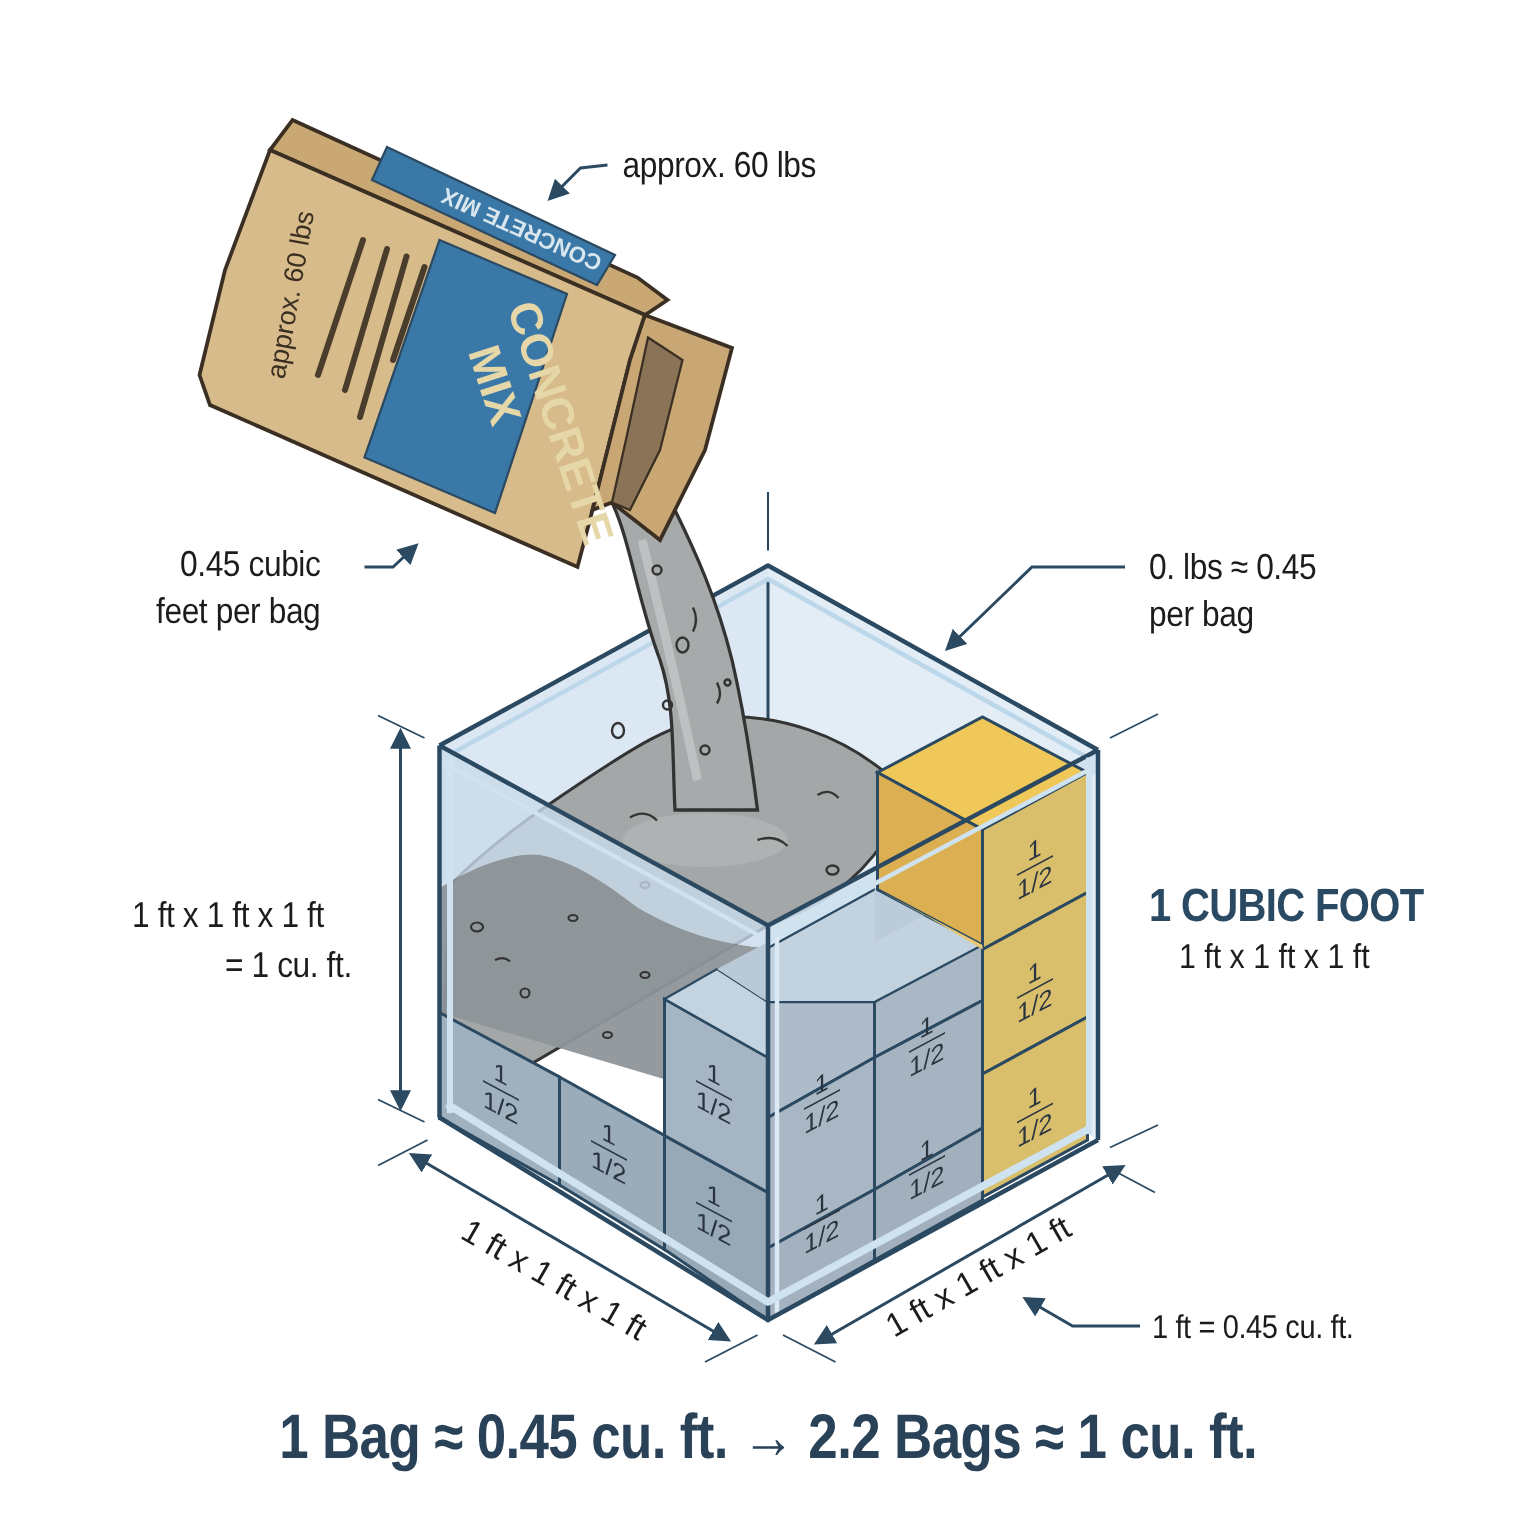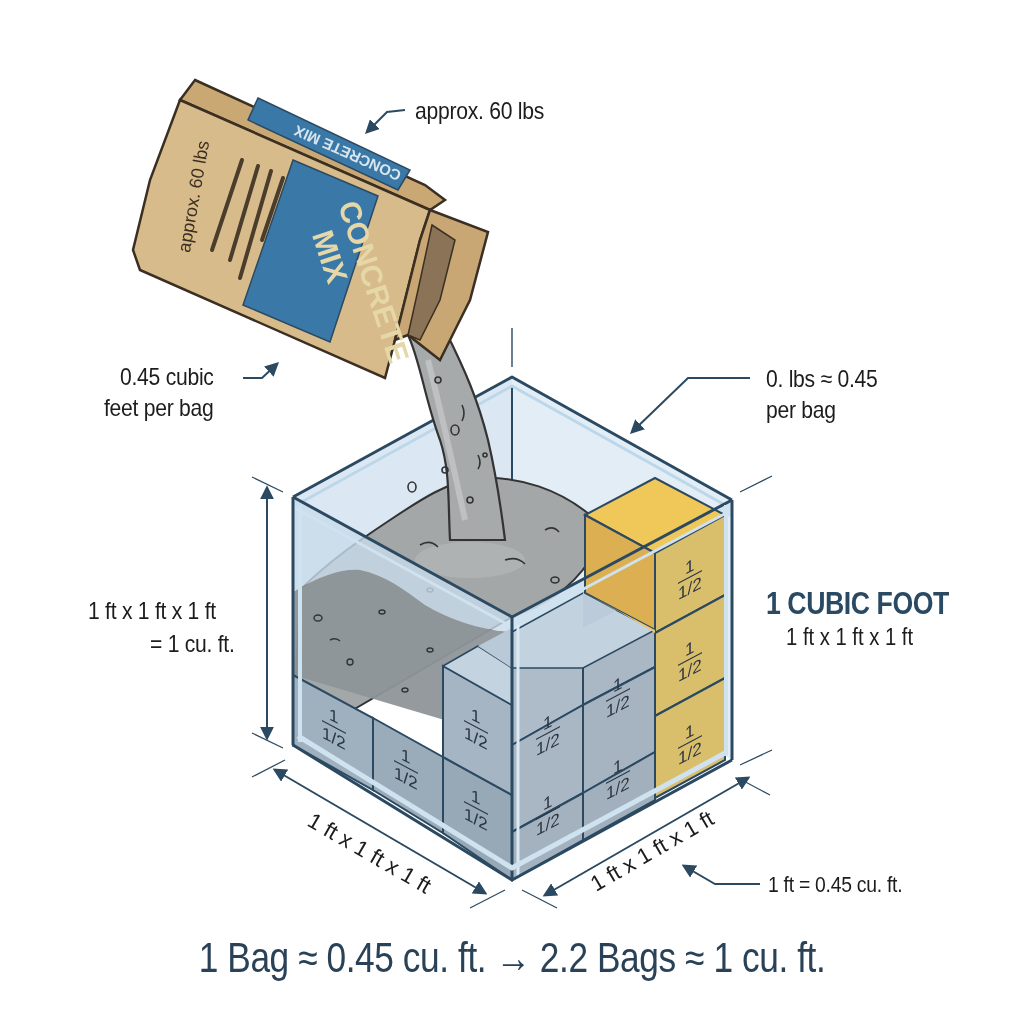--- a/index.html
+++ b/index.html
@@ -8,21 +8,21 @@
   #stage { position: absolute; left: 0; top: 0; width: 1024px; height: 1024px; }
   .lbl { position: absolute; color: #1c1c1c; font-size: 24px; line-height: 30px;
          font-family: "Liberation Sans", sans-serif; letter-spacing: -0.3px;
          transform: scaleX(0.88); transform-origin: left top; white-space: nowrap; }
   .title-cf { position: absolute; left: 766px; top: 586px; font-size: 31px; font-weight: bold;
               color: #2a4a64; font-family: "Liberation Sans", sans-serif;
               transform: scaleX(0.86); transform-origin: left top; white-space: nowrap; letter-spacing: -0.5px; }
   .sub-cf { position: absolute; left: 786px; top: 624px; font-size: 23px; color: #1c1c1c;
             font-family: "Liberation Sans", sans-serif; transform: scaleX(0.88); transform-origin: left top; white-space: nowrap; }
   .bottom-eq { position: absolute; left: 0; width: 1024px; top: 934px; text-align: center;
-               font-size: 42px; font-weight: normal; color: #2a4258;
+               font-size: 42px; font-weight: bold; color: #2a4258;
                font-family: "Liberation Sans", sans-serif; letter-spacing: -0.5px; }
   .bottom-eq span { display: inline-block; transform: scaleX(0.84); }
   svg text { font-family: "Liberation Sans", sans-serif; }
 </style>
 </head>
 <body>
 
 <div id="stage">
 
 <svg width="1024" height="1024" viewBox="0 0 1024 1024" xmlns="http://www.w3.org/2000/svg">

